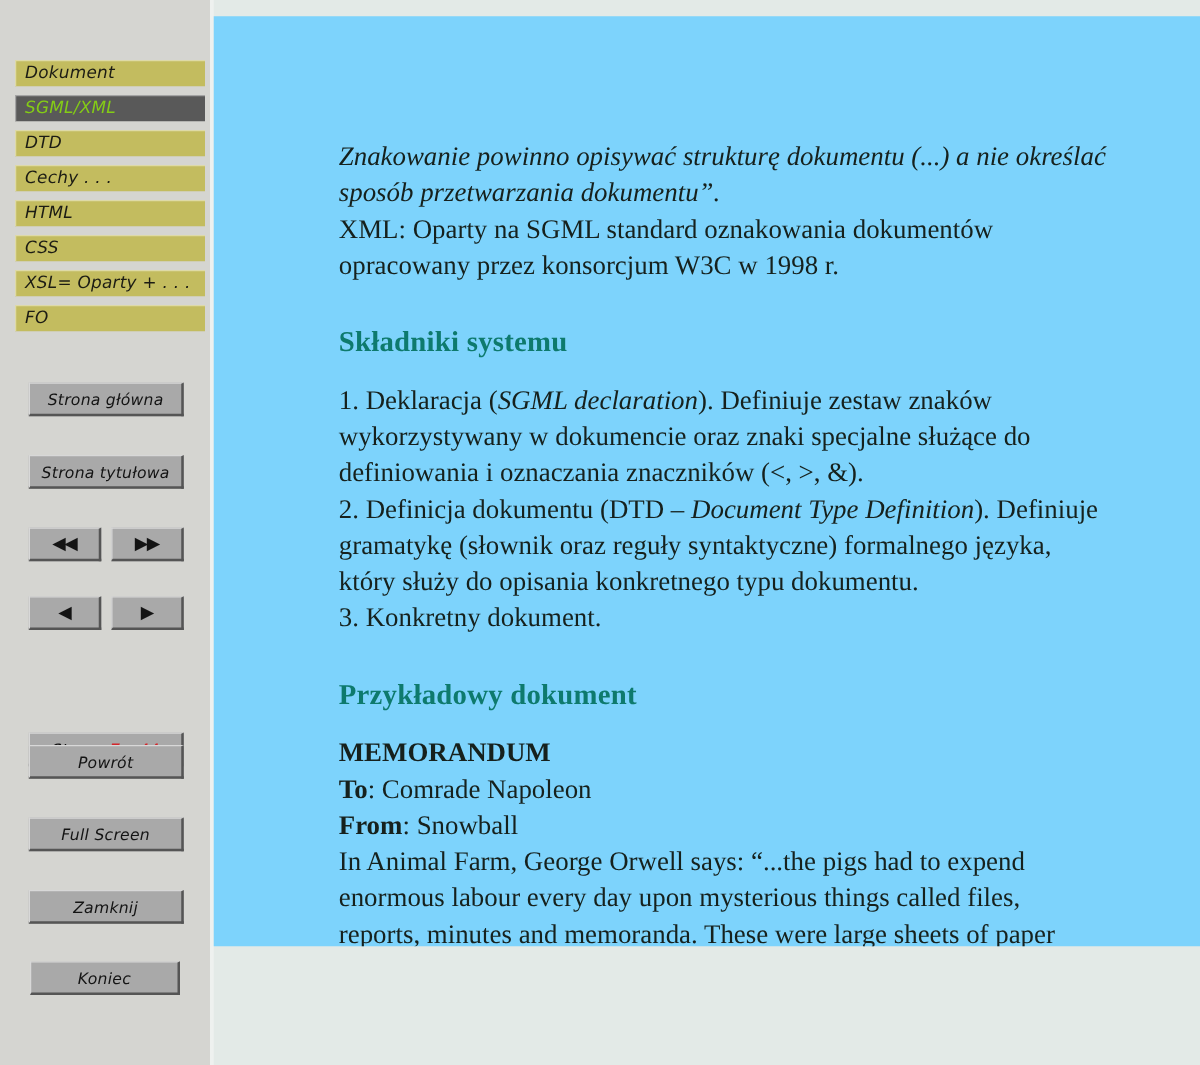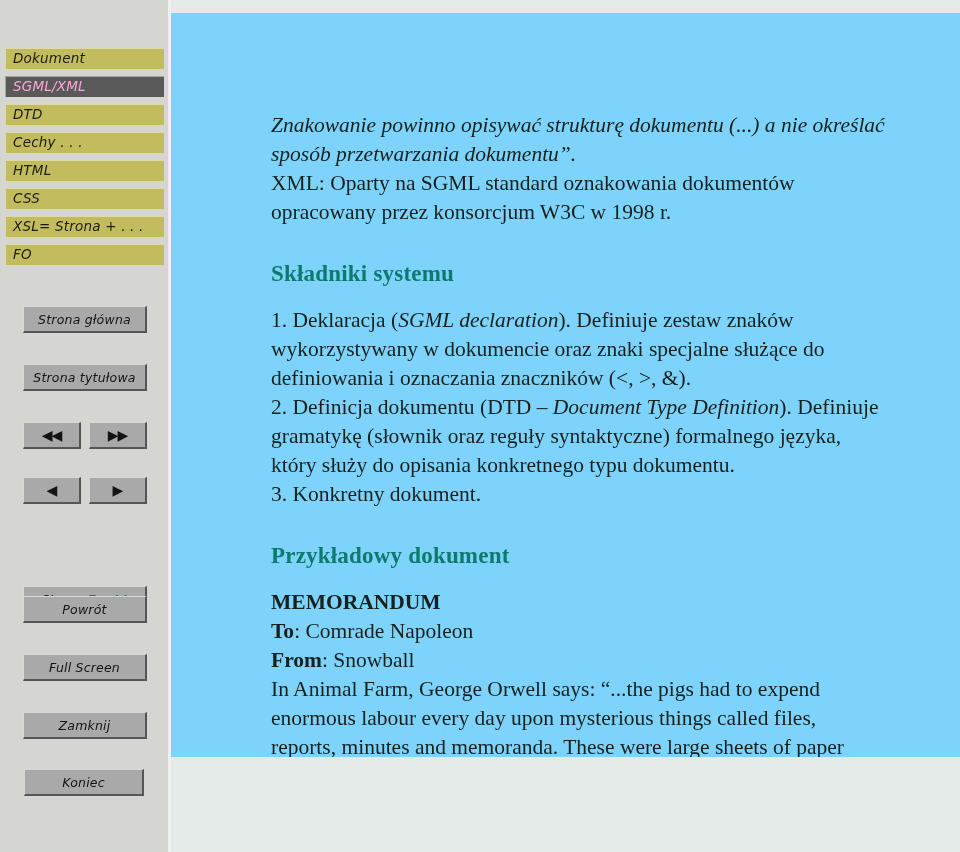--- a/index.html
+++ b/index.html
@@ -38,37 +38,37 @@
 
   
   .nav-tabs {
     position: absolute;
     left: 0; top: 48px;
     width: 168px;
   }
   .nav-tab {
     position: relative;
     height: 21px;
-    margin: 0 4px 7px 5px;
+    margin: 0 4px 7px 12px;
     background: #c3bc5f;
     color: #1c1c14;
     font-family: "DejaVu Sans", "Liberation Sans", sans-serif;
     font-style: italic;
     font-size: 13.5px;
     line-height: 21px;
     padding-left: 8px;
     box-sizing: border-box;
     letter-spacing: 0.2px;
     white-space: nowrap;
     overflow: hidden;
     box-shadow: 1px 1px 0 rgba(255,255,255,0.45) inset;
   }
   .nav-tab.active {
     background: #595959;
-    color: #f9a8d4;
+    color: #84cc16;
   }
 
   
   .btn {
     position: absolute;
     background: #a9a9a9;
     color: #141414;
     font-family: "DejaVu Sans", "Liberation Sans", sans-serif;
     font-style: italic;
     font-size: 12.5px;
@@ -140,21 +140,21 @@
 
   <div id="sidebar">
 
     <div class="nav-tabs">
       <div class="nav-tab">Dokument</div>
       <div class="nav-tab active">SGML/XML</div>
       <div class="nav-tab">DTD</div>
       <div class="nav-tab">Cechy . . .</div>
       <div class="nav-tab">HTML</div>
       <div class="nav-tab">CSS</div>
-      <div class="nav-tab">XSL= Strona + . . .</div>
+      <div class="nav-tab">XSL= Oparty + . . .</div>
       <div class="nav-tab">FO</div>
     </div>
 
     <div class="btn btn-wide" style="top:306px;">Strona główna</div>
 
     <div class="btn btn-wide" style="top:364px;">Strona tytułowa</div>
 
     <div class="btn btn-half btn-arrow" style="left:23px; top:422px;">◀◀</div>
     <div class="btn btn-half btn-arrow" style="left:89px; top:422px;">▶▶</div>
 

